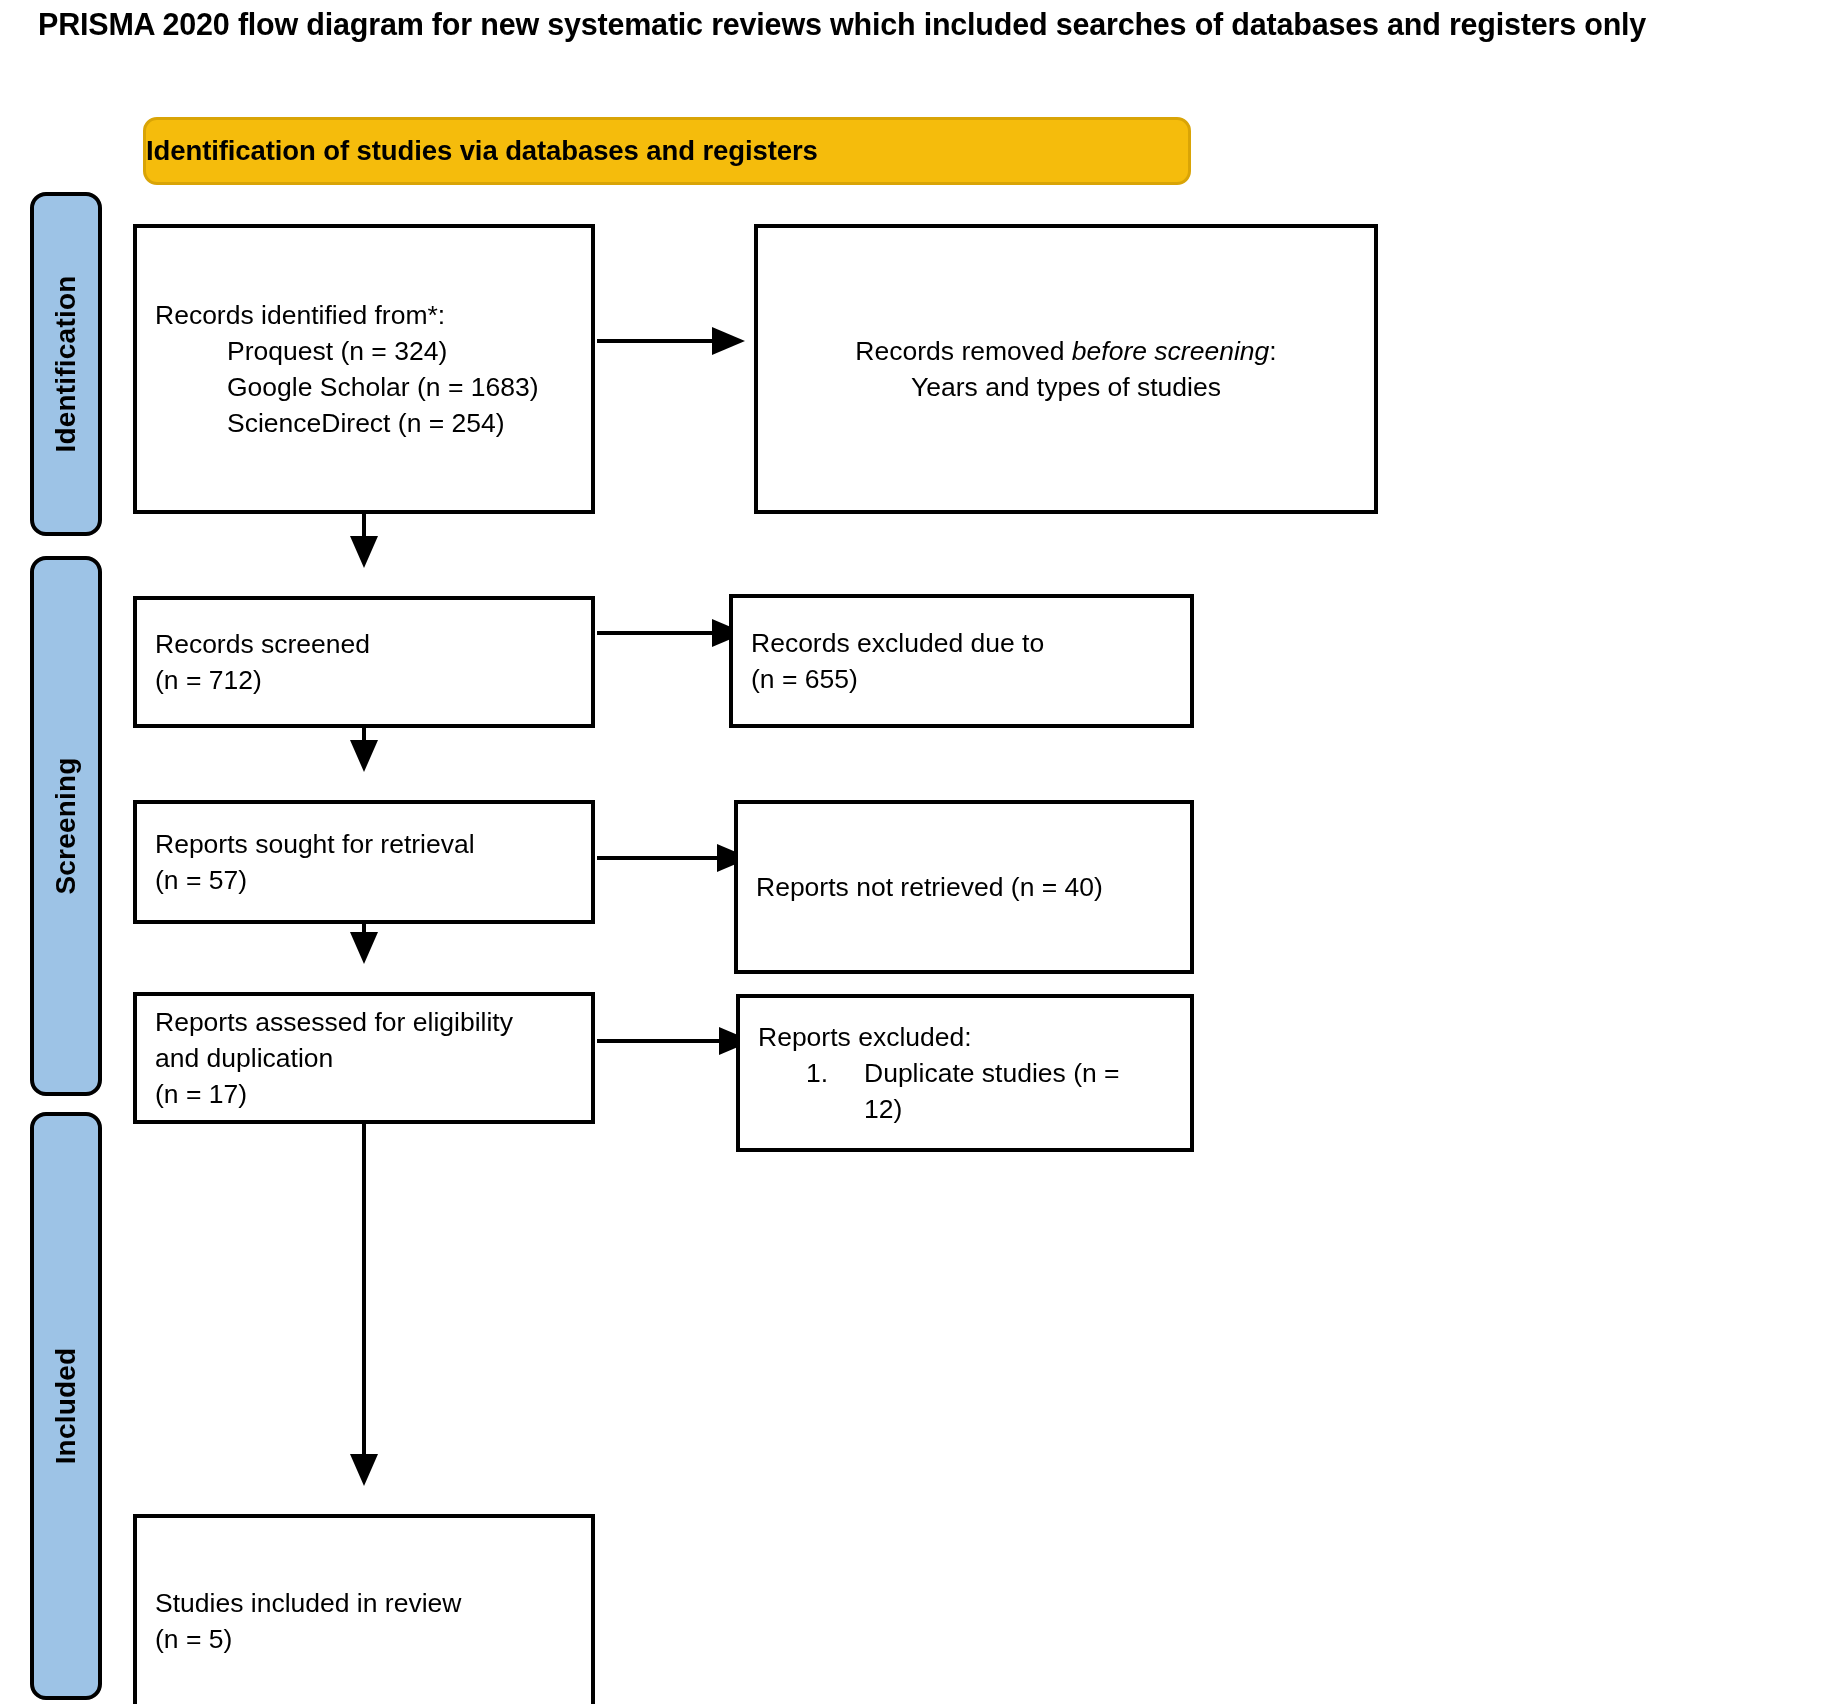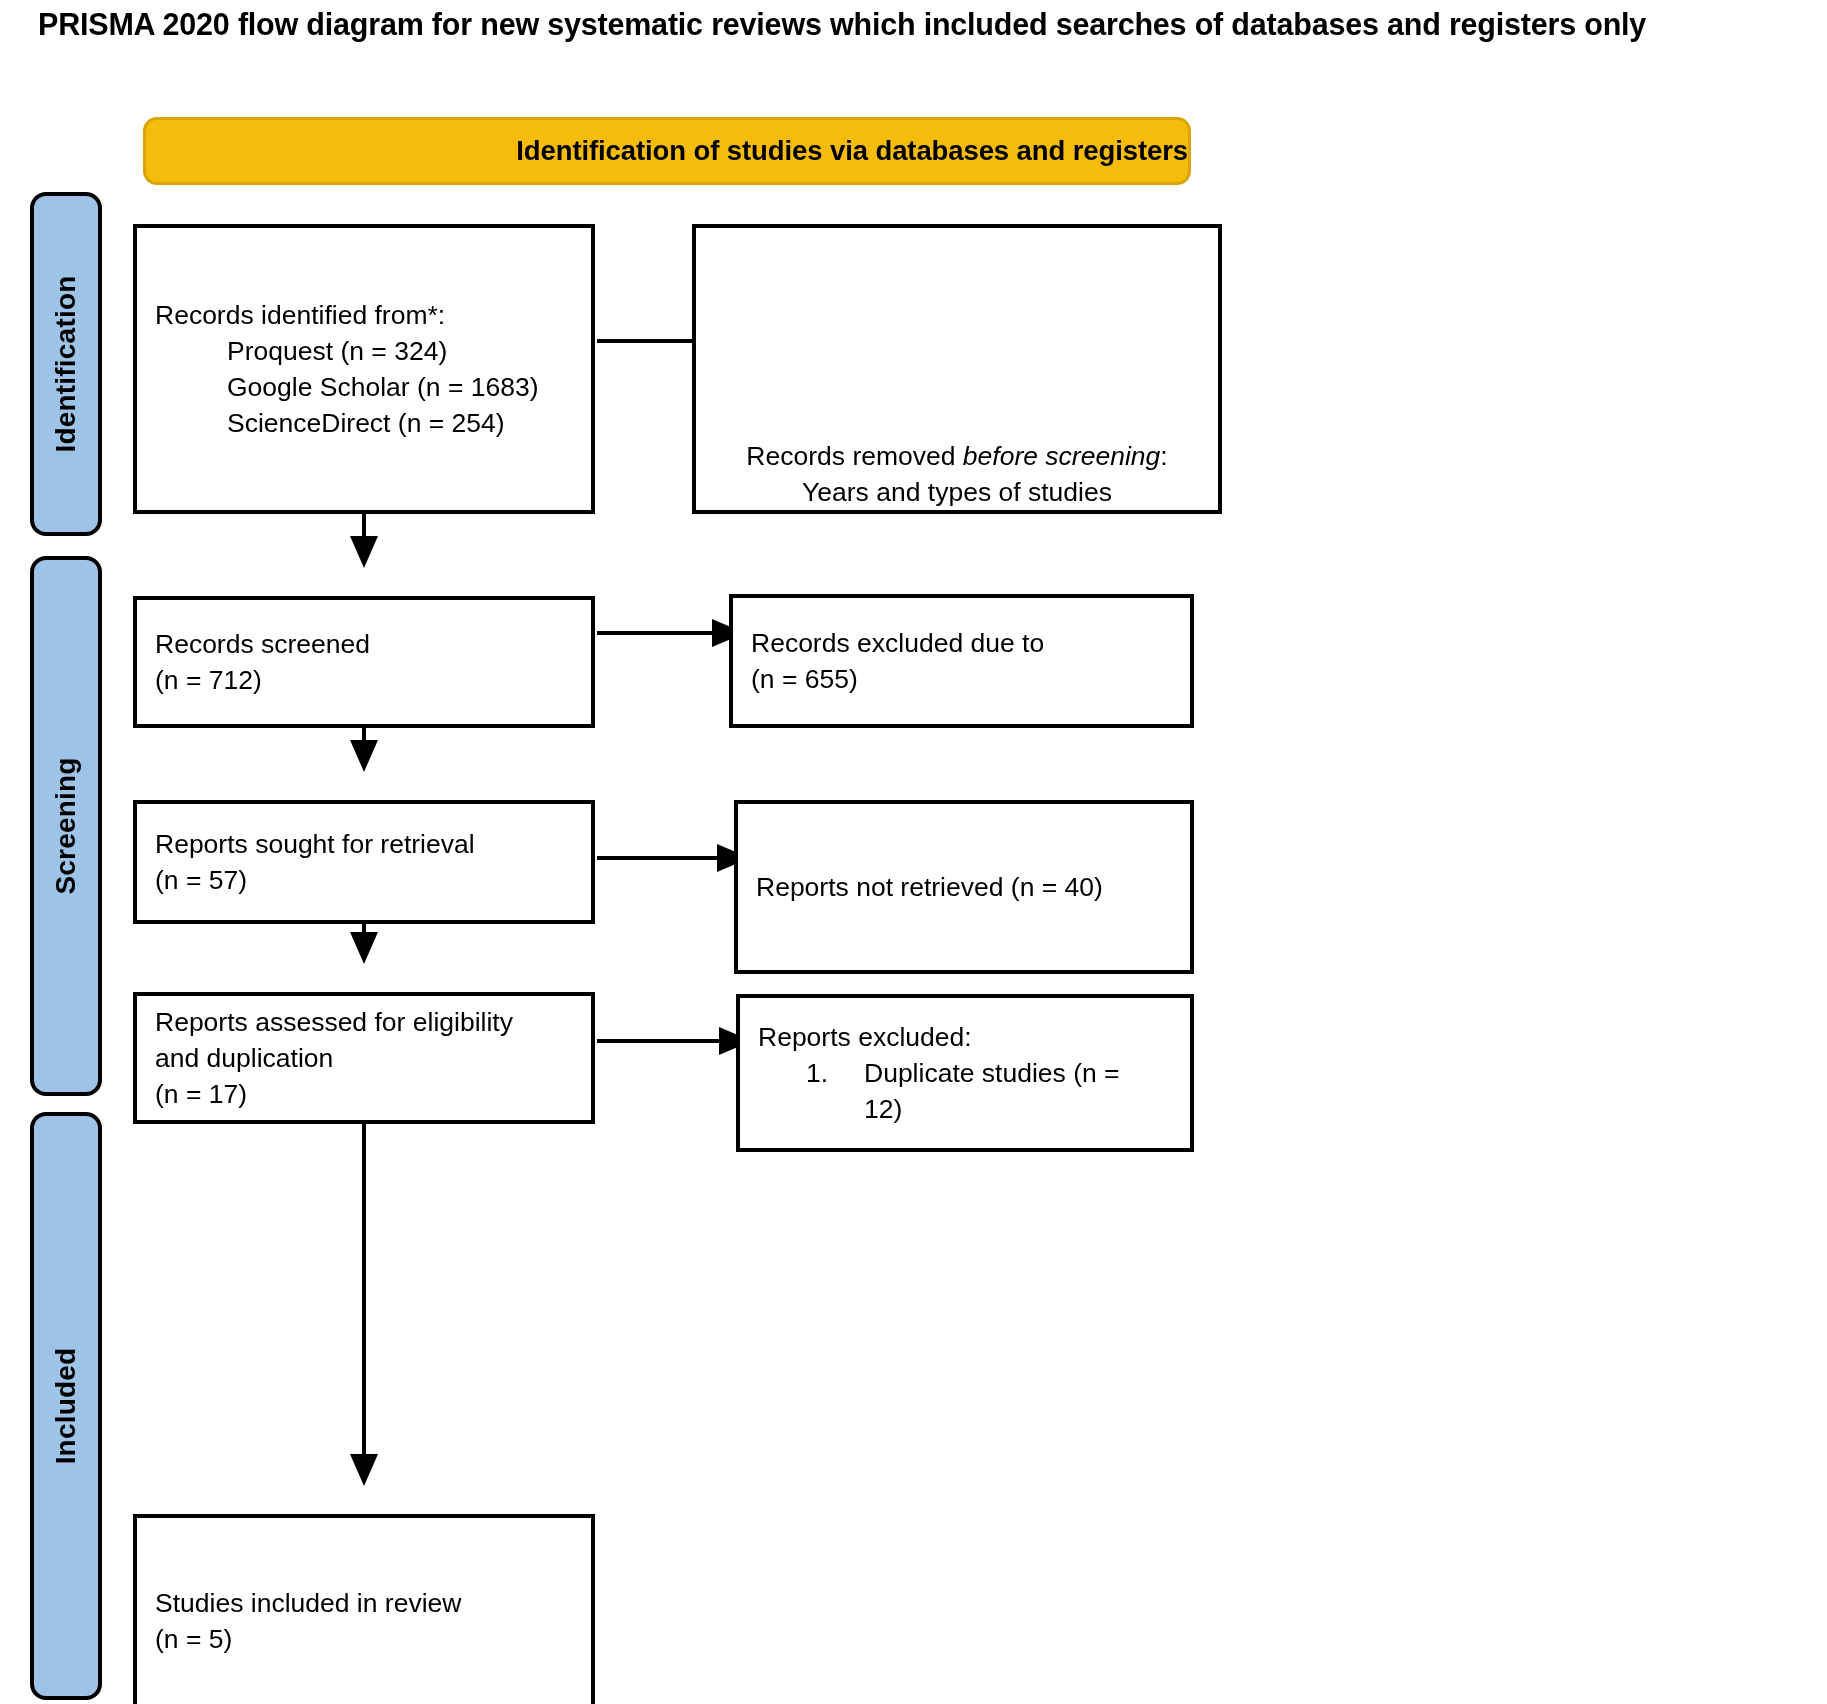--- a/index.html
+++ b/index.html
@@ -67,21 +67,21 @@
     left: 143px;
     top: 117px;
     width: 1048px;
     height: 68px;
     background: #F5BC0C;
     border: 3px solid #D9A406;
     border-radius: 14px;
     box-sizing: border-box;
     display: flex;
     align-items: center;
-    justify-content: flex-end;
+    justify-content: flex-start;
   }
   #header-banner-label {
     font-size: 27.5px;
     font-weight: bold;
     font-family: "Liberation Sans", sans-serif;
     color: #000000;
     letter-spacing: -0.1px;
   }
 
   
@@ -98,21 +98,21 @@
     flex-direction: column;
     justify-content: center;
     overflow: hidden;
     margin-top: 28px;
   }
   .flow-box .line { white-space: pre; }
   .flow-box .indent { padding-left: 72px; }
   .flow-box.centered { text-align: center; padding: 0 24px; }
 
   #box-identified     { left: 133px; top: 196px;  width: 462px; height: 290px; }
-  #box-removed        { left: 692px; top: 196px;  width: 530px; height: 290px; justify-content: flex-end; }
+  #box-removed        { left: 754px; top: 196px;  width: 624px; height: 290px; }
   #box-screened       { left: 133px; top: 568px;  width: 462px; height: 132px; }
   #box-excluded       { left: 729px; top: 566px;  width: 465px; height: 134px; }
   #box-sought         { left: 133px; top: 772px;  width: 462px; height: 124px; }
   #box-notretrieved   { left: 734px; top: 772px;  width: 460px; height: 174px; }
   #box-assessed       { left: 133px; top: 964px;  width: 462px; height: 132px; }
   #box-repexcluded    { left: 736px; top: 966px;  width: 458px; height: 158px; }
   #box-included       { left: 133px; top: 1486px; width: 462px; height: 214px; }
 
   
   .num-item {

